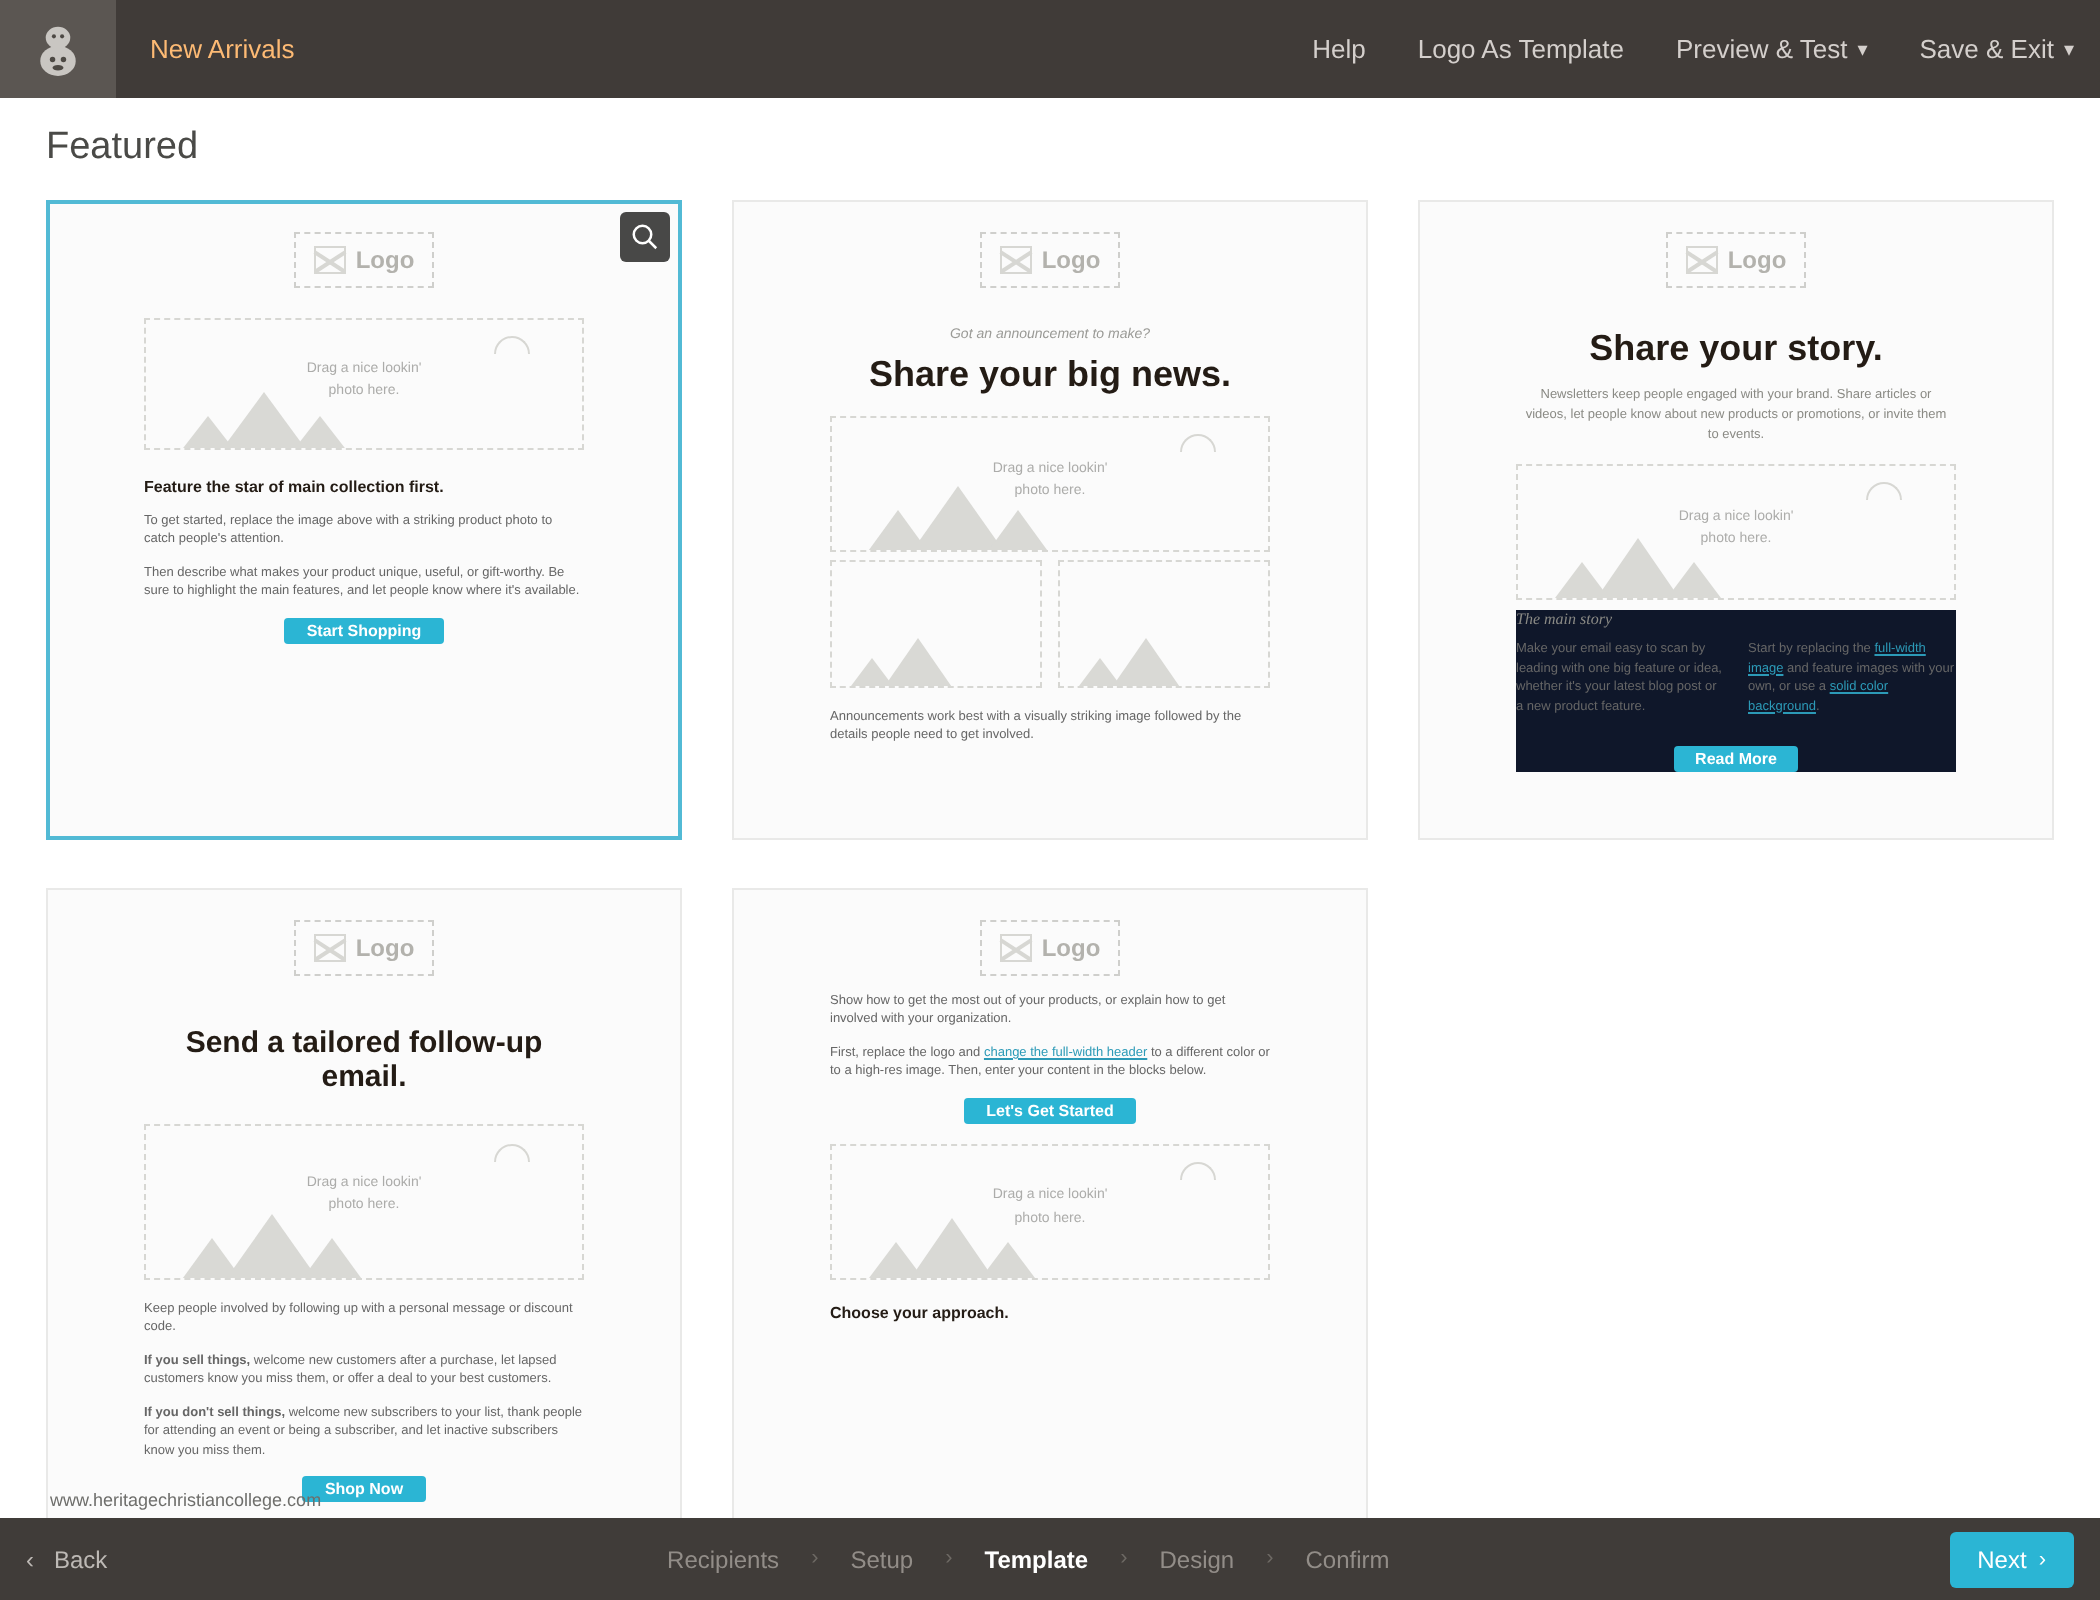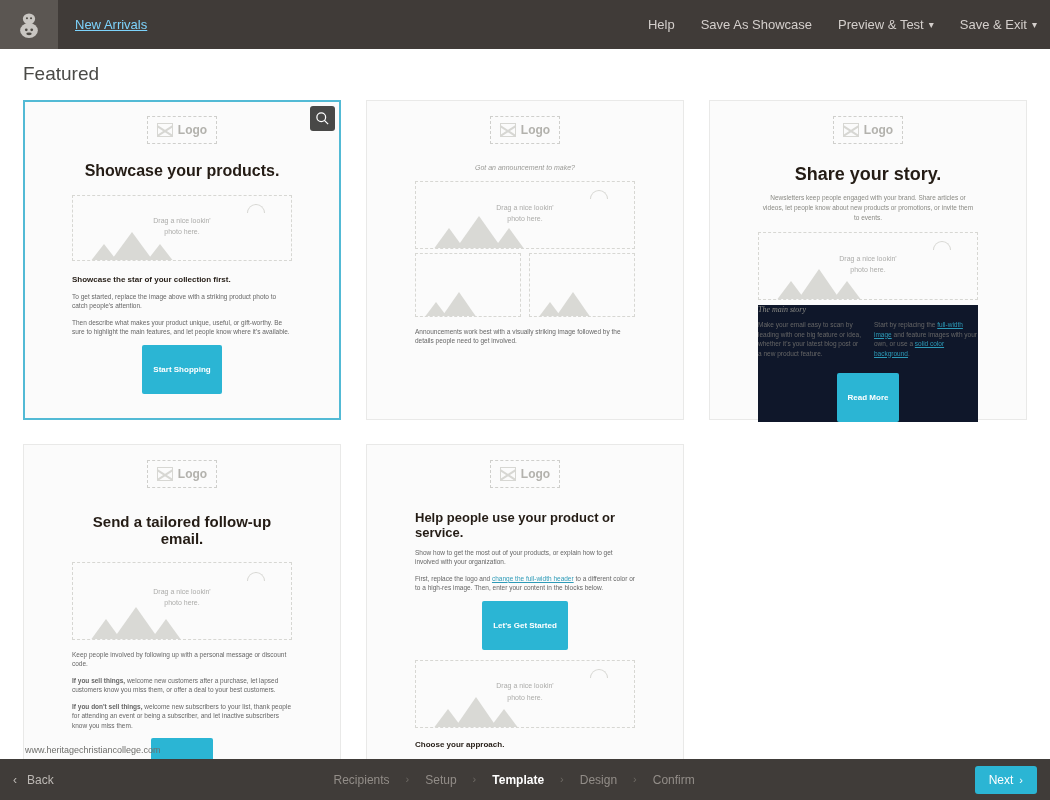--- a/index.html
+++ b/index.html
@@ -21,21 +21,21 @@
 }
 .logo-box {
   width: 58px;
   height: 49px;
   background: #5b5652;
   display: flex;
   align-items: center;
   justify-content: center;
 }
 .logo-box svg { width: 28px; height: 30px; }
-.title { margin-left: 17px; color: #7dd3fc; text-decoration: underline; }
+.title { margin-left: 17px; color: #fdba74; }
 .top-right { margin-left: auto; display: flex; align-items: center; }
 .top-right > div {
   padding: 0 13px;
   cursor: pointer;
   display: flex;
   align-items: center;
   height: 49px;
   color: #d4cfcc;
 }
 .chev { margin-left: 5px; font-size: 10px; }
@@ -143,21 +143,21 @@
 .body-block { margin-top: -6px; background: #0f172a; padding: 12px 0 0 0; position: relative; z-index: 2; }
 .bold-lead { font-weight: 700; font-size: 8px; margin-bottom: 8px; }
 .para { font-size: 6.5px; color: #666; line-height: 1.45; margin-bottom: 7px; }
 .para a { color: #2c9ab7; text-decoration: underline; }
 .btn {
   display: inline-block;
   background: #2bb5d4;
   color: #fff;
   font-size: 8px;
   font-weight: 600;
-  padding: 20px 11px;
+  padding: 2px 11px;
   border-radius: 2px;
 }
 .btn.center { display: block; width: fit-content; margin: 8px auto 0; }
 
 .two-col { display: flex; gap: 8px; margin-top: 4px; }
 .two-col .photo-ph { flex: 1; height: 64px; }
 
 .story { font-style: italic; font-family: Georgia, serif; color: #8a8a85; font-size: 8px; margin-top: 55px; }
 .story-row { display: flex; gap: 12px; margin-top: 6px; }
 .story-row .para { flex: 1; }
@@ -219,21 +219,21 @@
           <circle cx="24" cy="29" r="2"></circle>
           <ellipse cx="20" cy="35" rx="4" ry="2"></ellipse>
           <circle cx="17" cy="12" r="1.5"></circle>
           <circle cx="23" cy="12" r="1.5"></circle>
         </g>
       </svg>
   </div>
   <div class="title">New Arrivals</div>
   <div class="top-right">
     <div>Help</div>
-    <div>Save As Showcase</div>
+    <div>Logo As Template</div>
     <div>
         <span>Preview &amp; Test</span>
         <span class="chev">▾</span>
       </div>
     <div>
         <span>Save &amp; Exit</span>
         <span class="chev">▾</span>
       </div>
   </div>
 </div>
@@ -247,46 +247,46 @@
           <svg viewBox="0 0 24 24">
             <circle cx="10" cy="10" r="7"></circle>
             <line x1="15" y1="15" x2="21" y2="21"></line>
           </svg>
         </div>
       <div class="card-inner">
         <div class="logo-ph">
             <span class="ximg"></span>
             <span>Logo</span>
           </div>
-        <div class="h1">Showcase your products.</div>
         <div class="photo-ph wide">
           <div class="cloud"></div>
           <div class="photo-cap"><span>Drag a nice lookin'</span><br><span>photo here.</span></div>
           <div class="mtn">
               <div class="tri" style="border-width:0 14px 18px 14px"></div>
               <div class="tri" style="border-width:0 22px 30px 22px;margin-left:-8px"></div>
               <div class="tri" style="border-width:0 14px 18px 14px;margin-left:-8px"></div>
             </div>
         </div>
         <div class="body-block">
-          <div class="bold-lead">Showcase the star of your collection first.</div>
+          <div class="bold-lead">Feature the star of main collection first.</div>
           <div class="para">To get started, replace the image above with a striking product photo to catch people's attention.</div>
           <div class="para">Then describe what makes your product unique, useful, or gift-worthy. Be sure to highlight the main features, and let people know where it's available.</div>
           <div class="btn center">Start Shopping</div>
         </div>
       </div>
     </div>
 
     <div class="card c2" style="height:320px">
       <div class="card-inner">
         <div class="logo-ph">
             <span class="ximg"></span>
             <span>Logo</span>
           </div>
         <div class="sup">Got an announcement to make?</div>
+        <div class="h1 big">Share your big news.</div>
         <div class="photo-ph wide">
           <div class="cloud"></div>
           <div class="photo-cap"><span>Drag a nice lookin'</span><br><span>photo here.</span></div>
           <div class="mtn">
               <div class="tri" style="border-width:0 16px 22px 16px"></div>
               <div class="tri" style="border-width:0 24px 34px 24px;margin-left:-10px"></div>
               <div class="tri" style="border-width:0 16px 22px 16px;margin-left:-10px"></div>
             </div>
         </div>
         <div class="two-col">
@@ -359,21 +359,20 @@
         </div>
       </div>
     </div>
 
     <div class="card c5" style="height:320px">
       <div class="card-inner">
         <div class="logo-ph">
             <span class="ximg"></span>
             <span>Logo</span>
           </div>
-        <div class="h1" style="margin-top:22px;text-align:left;font-size:13px">Help people use your product or service.</div>
         <div class="para" style="margin-top:8px">Show how to get the most out of your products, or explain how to get involved with your organization.</div>
         <div class="para"><span>First, replace the logo and </span><a>change the full-width header</a><span> to a different color or to a high-res image. Then, enter your content in the blocks below.</span></div>
         <div class="btn center">Let's Get Started</div>
         <div class="photo-ph wide">
           <div class="cloud"></div>
           <div class="photo-cap"><span>Drag a nice lookin'</span><br><span>photo here.</span></div>
           <div class="mtn">
               <div class="tri" style="border-width:0 15px 20px 15px"></div>
               <div class="tri" style="border-width:0 22px 32px 22px;margin-left:-9px"></div>
               <div class="tri" style="border-width:0 15px 20px 15px;margin-left:-9px"></div>

